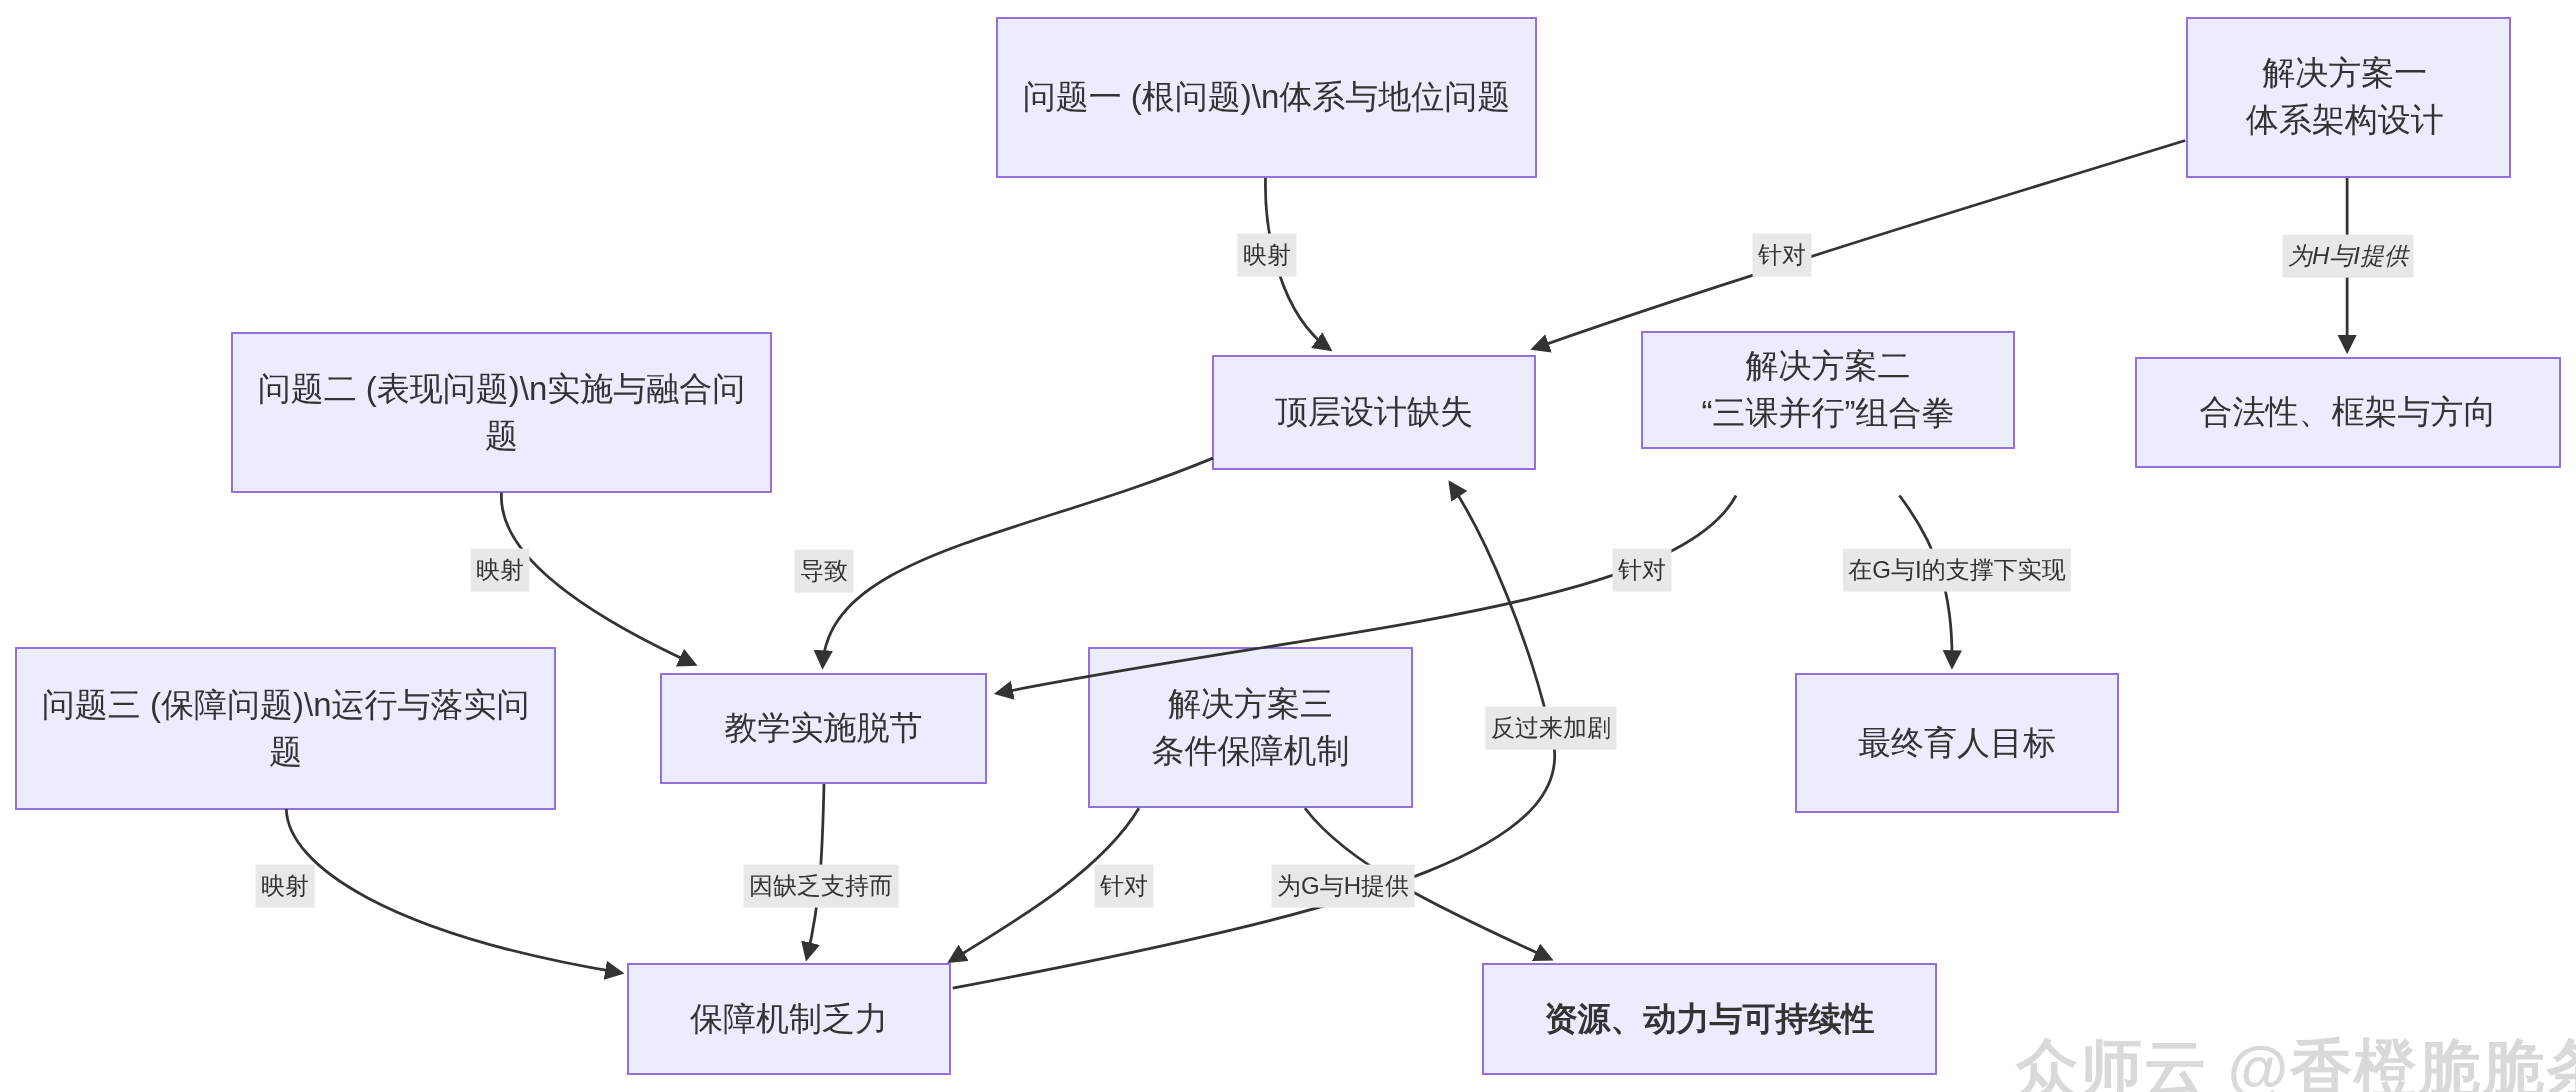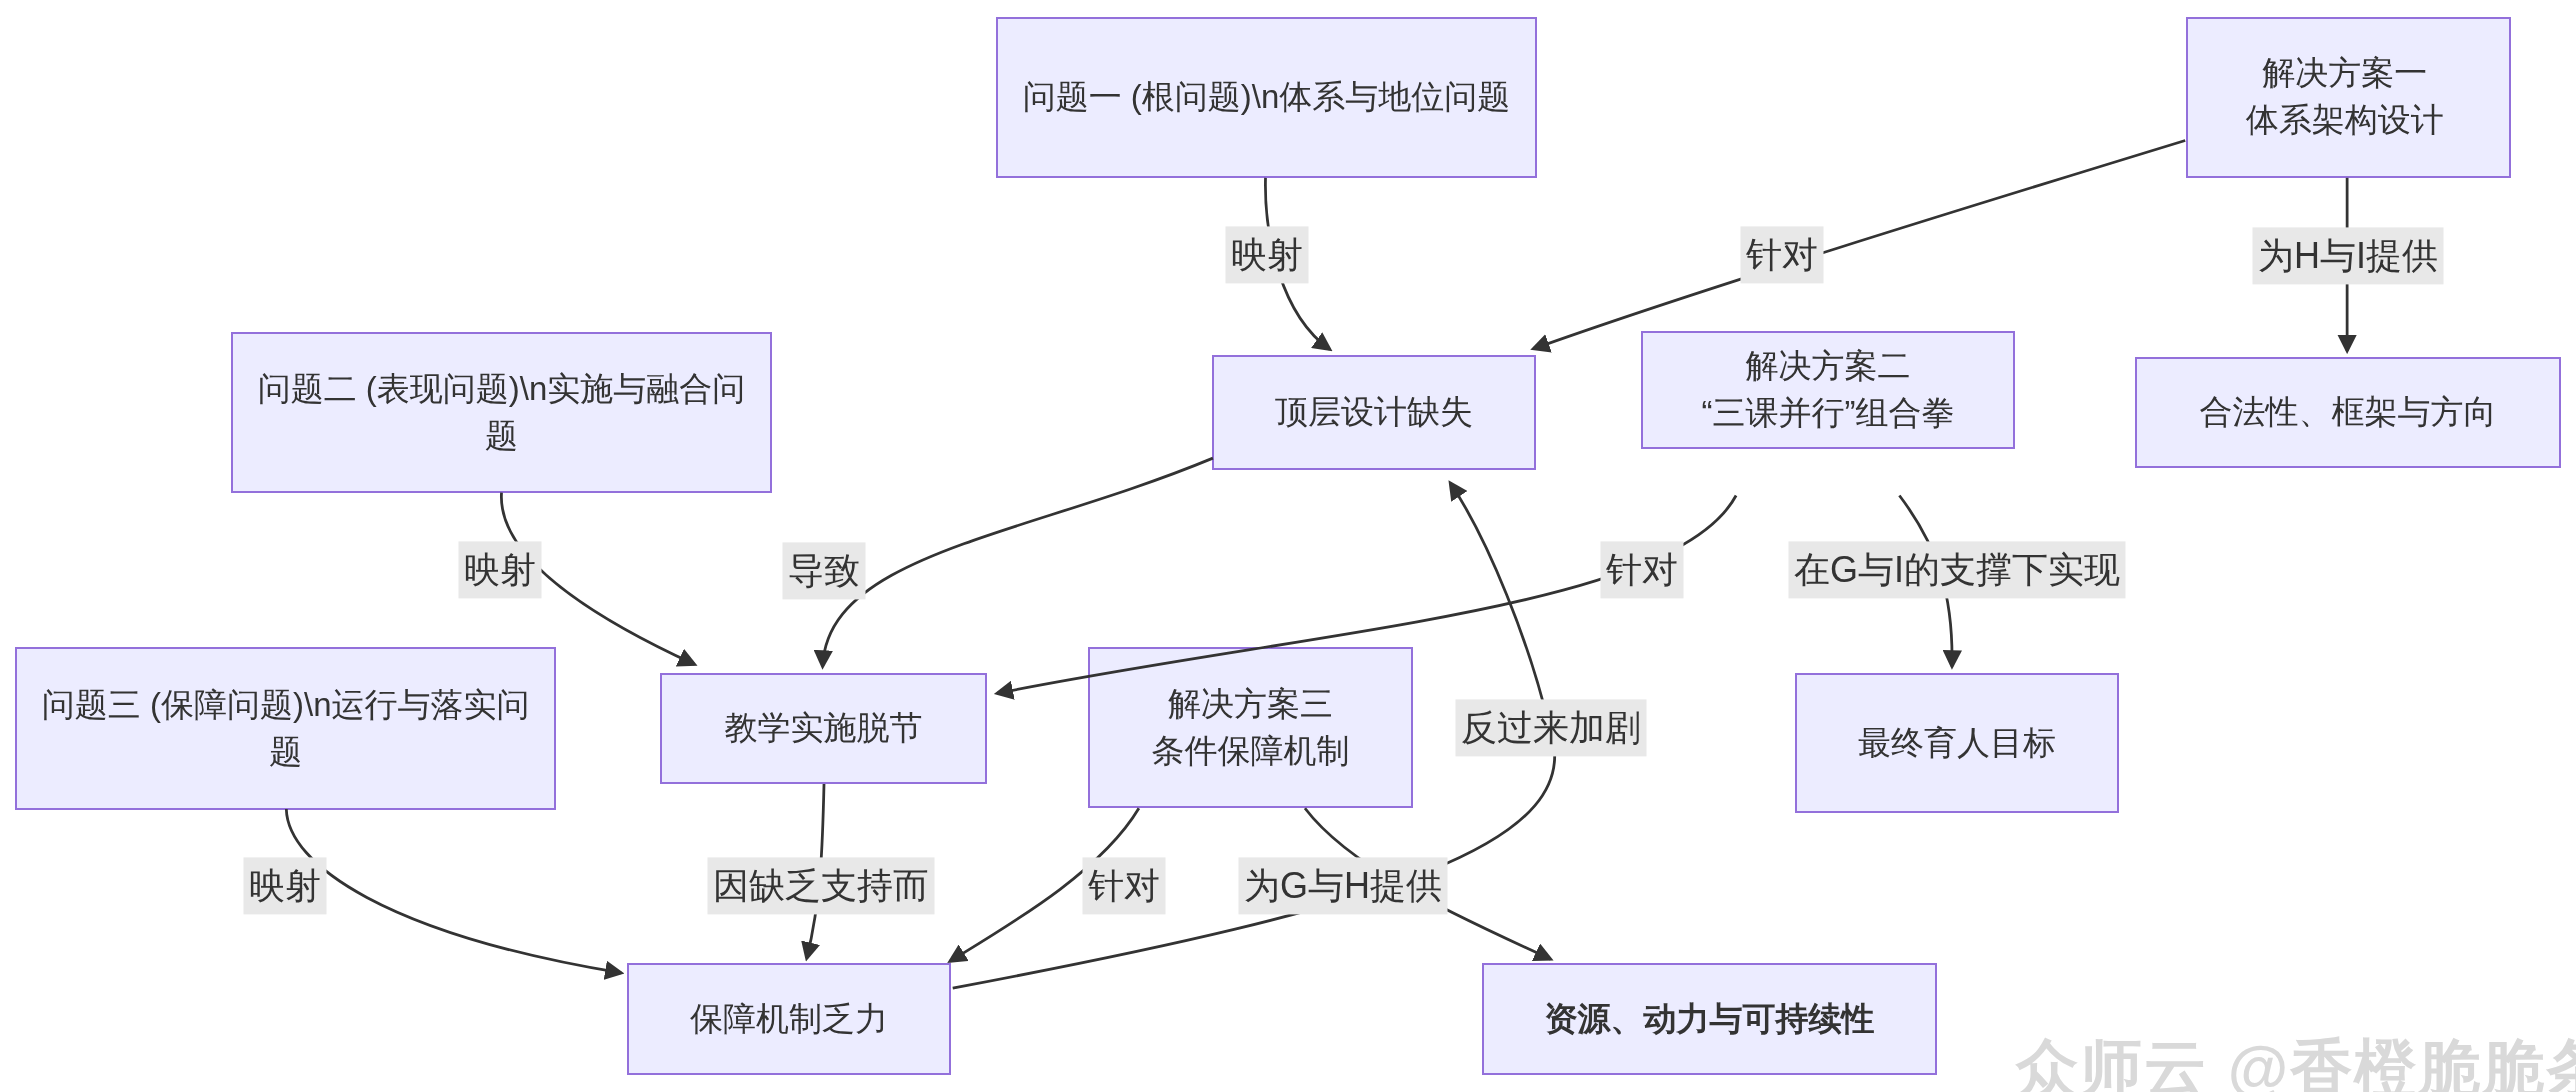--- a/index.html
+++ b/index.html
@@ -35,26 +35,26 @@
   .pos-weak {left:627px; top:963px;width:324px;height:112px;}
   .pos-res  {left:1482px;top:963px;width:455px;height:112px;font-weight:bold;}
 
   
   svg.edges{position:absolute;left:0;top:0;z-index:2;pointer-events:none;}
   .epath{fill:none;stroke:#333333;stroke-width:4px;}
 
   
   .edge-label{
     position:absolute;transform:translate(-50%,-50%);
-    background:#e8e8e8;color:#333333;font-size:36px;line-height:1.2;
+    background:#e8e8e8;color:#333333;font-size:24px;line-height:1.2;
     padding:7px 5.5px;white-space:nowrap;z-index:3;
   }
   .el0 {left:1267px;top:255px;}
   .el1 {left:1782px;top:255px;}
-  .el2 {left:2348px;top:256px;}
+  .el2 {left:2348px;top:256px;font-style:italic;}
   .el3 {left:500px; top:570px;}
   .el4 {left:824px;top:571px;}
   .el5 {left:1642px;top:570px;}
   .el6 {left:1957px;top:570px;}
   .el7 {left:1551px;top:728px;}
   .el8 {left:285px; top:886px;}
   .el9 {left:821px;top:886px;}
   .el10{left:1124px;top:886px;}
   .el11{left:1343px;top:886px;}
 

